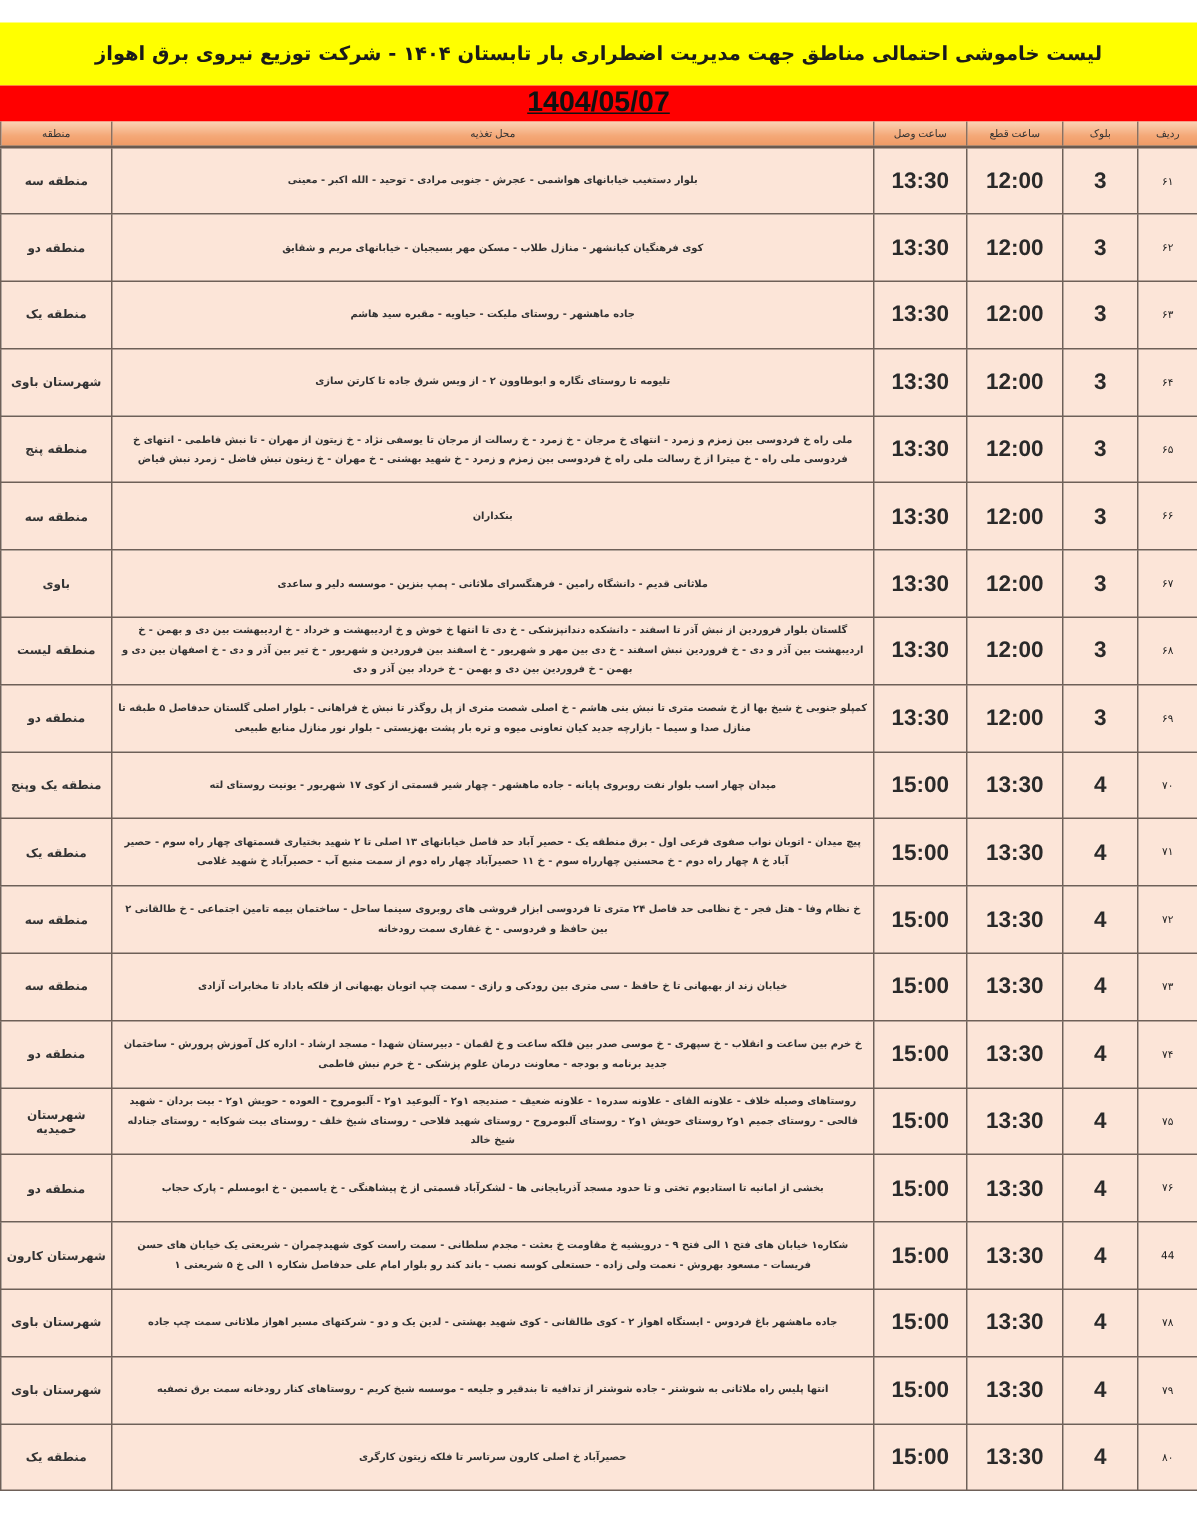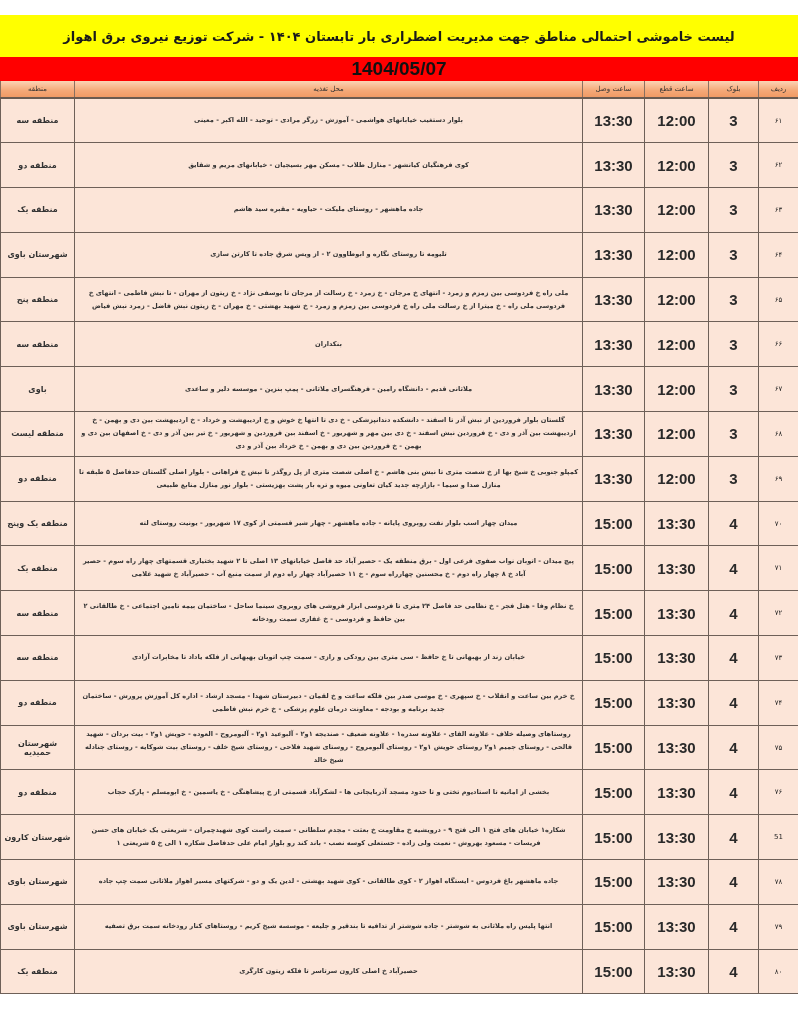--- a/index.html
+++ b/index.html
@@ -13,33 +13,34 @@
     height: 42px; background: #ffff00;
     display: flex; align-items: center; justify-content: center;
     direction: rtl;
     font-family: "DejaVu Sans", sans-serif;
     font-weight: bold; font-size: 13px; color: #1a1a1a;
   }
   .date-bar {
     height: 24px; background: #ff0000;
     display: flex; align-items: center; justify-content: center;
     font-family: "Liberation Sans", sans-serif;
-    font-weight: bold; font-size: 19px; color: #111;
+    font-weight: bold; font-size: 19px; color: #111; text-decoration: underline;
   }
   table {
     border-collapse: collapse; width: 798px; table-layout: fixed;
     direction: rtl;
   }
   th {
     height: 16px;
     background: linear-gradient(to bottom, #fbd3b5 0%, #f4a877 60%, #f09a65 100%);
     font-size: 7px; font-weight: normal; color: #333;
     border-left: 1px solid #8a7060; border-right: 1px solid #8a7060;
     border-bottom: 2px solid #6a5a50;
     padding: 0;
+    font-family: Liberation Serif, serif;
   }
   td {
     background: #fce5d8;
     border: 1px solid #6e6058;
     text-align: center; vertical-align: middle;
     padding: 0 3px;
     color: #222;
   }
   tr.row { height: 44.8px; }
   td.num { font-size: 7px; }
@@ -75,21 +76,21 @@
       <th>محل تغذیه</th>
       <th>منطقه</th>
     </tr>
   </thead>
   <tbody id="tbody">
       <tr class="row">
         <td class="num">۶۱</td>
         <td class="block">3</td>
         <td class="time">12:00</td>
         <td class="time">13:30</td>
-        <td class="addr">بلوار دستغیب خیابانهای هواشمی - آموزش - زرگر مرادی - توحید - الله اکبر - معینی</td>
+        <td class="addr">بلوار دستغیب خیابانهای هواشمی - عجرش - جنوبی مرادی - توحید - الله اکبر - معینی</td>
         <td class="region">منطقه سه</td>
       </tr>
       <tr class="row">
         <td class="num">۶۲</td>
         <td class="block">3</td>
         <td class="time">12:00</td>
         <td class="time">13:30</td>
         <td class="addr">کوی فرهنگیان کیانشهر - منازل طلاب - مسکن مهر بسیجیان - خیابانهای مریم و شقایق</td>
         <td class="region">منطقه دو</td>
       </tr>
@@ -199,21 +200,21 @@
       </tr>
       <tr class="row">
         <td class="num">۷۶</td>
         <td class="block">4</td>
         <td class="time">13:30</td>
         <td class="time">15:00</td>
         <td class="addr">بخشی از امانیه تا استادیوم تختی و تا حدود مسجد آذربایجانی ها - لشکرآباد قسمتی از خ پیشاهنگی - خ یاسمین - خ ابومسلم - پارک حجاب</td>
         <td class="region">منطقه دو</td>
       </tr>
       <tr class="row">
-        <td class="num">51</td>
+        <td class="num">44</td>
         <td class="block">4</td>
         <td class="time">13:30</td>
         <td class="time">15:00</td>
         <td class="addr">شکاره۱ خیابان های فتح ۱ الی فتح ۹ - درویشیه خ مقاومت خ بعثت - مجدم سلطانی - سمت راست کوی شهیدچمران - شریعتی یک خیابان های حسن فریسات - مسعود بهروش - نعمت ولی زاده - حستعلی کوسه نصب - باند کند رو بلوار امام علی حدفاصل شکاره ۱ الی خ ۵ شریعتی ۱</td>
         <td class="region">شهرستان کارون</td>
       </tr>
       <tr class="row">
         <td class="num">۷۸</td>
         <td class="block">4</td>
         <td class="time">13:30</td>

